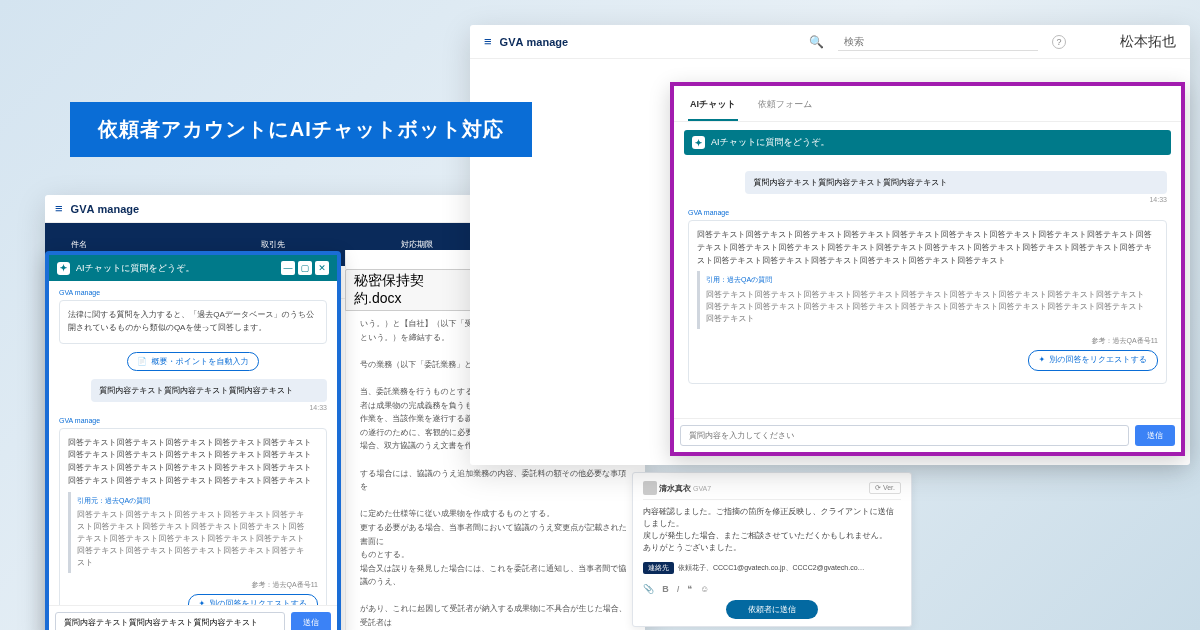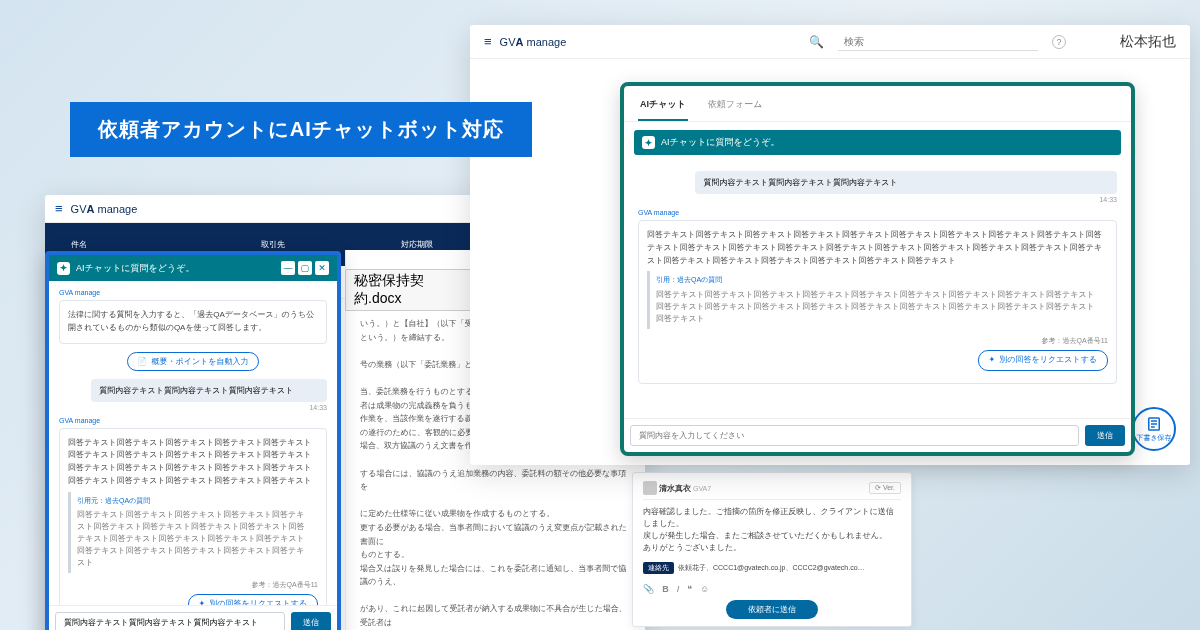--- a/index.html
+++ b/index.html
@@ -42,21 +42,21 @@
   }
   .win-left .topbar {
     height: 28px;
     display:flex;
     align-items:center;
     padding: 0 10px;
     border-bottom:1px solid #eee;
   }
   .hamburger { color:#0a4aa0; font-size:13px; margin-right:8px; }
   .logo { color:#0a2a5a; font-weight:700; font-size:11px; }
-  .logo span { font-weight:400; }
+  .logo span { font-weight:700; }
   .search-left { margin-left:auto; font-size:9px; color:#aaa; border:1px solid #ddd; padding:2px 10px; border-radius:2px; }
   .table-head {
     background:#0a2a5a; color:#fff; display:flex; font-size:8px; padding:16px 8px;
   }
   .table-head > div { padding: 0 4px; }
   .th1{width:14px;} .th2{width:190px;} .th3{width:90px;font-family:Liberation Serif, serif;} .th4{width:50px;} .th5{width:100px;} .th6{width:60px;}
   .table-row { display:flex; font-size:8px; padding:5px 8px; border-bottom:1px solid #eee; color:#333;}
   .table-row > div { padding: 0 4px; }
   .doc-area {
     position:absolute; left:300px; top:55px; right:0; bottom:0;
@@ -105,21 +105,21 @@
   .quote-box {
     border-left:3px solid #d0d6de; padding:4px 6px; font-size:8px; color:#777; margin:4px 0 6px; line-height:1.5;
   }
   .ai-input {
     display:flex; align-items:center; padding:6px; gap:6px;
   }
   .ai-input input {
     flex:1; border:1px solid #ccd3de; border-radius:3px; padding:5px 8px; font-size:8px;
   }
   .ai-input button {
-    background:#0369a1; color:#fff; border:none; padding:5px 12px; border-radius:3px; font-size:8px;
+    background:#3b82f6; color:#fff; border:none; padding:5px 12px; border-radius:3px; font-size:8px;
   }
   .sub-border { border-top:1px solid #eee;}
 
   
   .win-right {
     position:absolute; left:470px; top:25px; width:720px; height:440px;
     background:#fff; border-radius:3px;
     box-shadow: 0 8px 30px rgba(0,0,0,0.15);
     z-index:10;
   }
@@ -128,22 +128,22 @@
   }
   .search-r {
     margin-left:auto; display:flex; align-items:center; gap:14px; color:#888; font-size:10px;
   }
   .search-r input { border:none; border-bottom:1px solid #ddd; padding:3px 6px; font-size:10px; width:200px;}
   .magnify { font-size:12px; color:#888;}
   .help { border:1px solid #bbb; border-radius:50%; width:14px;height:14px;display:flex;align-items:center;justify-content:center;font-size:9px;}
   .user-r { font-size:14px; color:#333;margin-left:40px;}
 
   .ai-right {
-    position:absolute; left:620px; top:82px; width:515px; height:374px;
-    background:#fff; border:4px solid #0f766e; border-radius:8px;
+    position:absolute; left:670px; top:82px; width:515px; height:374px;
+    background:#fff; border:4px solid #a21caf; border-radius:0;
     box-shadow:0 6px 20px rgba(0,0,0,0.18);
     z-index:40; display:flex; flex-direction:column; font-size:9px;
   }
   .ai-right .tabs-row { display:flex; gap:18px; padding:8px 14px 0; border-bottom:1px solid #eee;}
   .ai-right .tab { font-size:9px; padding:4px 2px 8px; color:#888;}
   .ai-right .tab.active { color:#333; border-bottom:2px solid #007a8a; font-weight:600;}
   .ai-right .ai-body { padding:10px 14px;}
   .ai-right .msg-user { margin-left:auto;}
 
   .save-fab {

